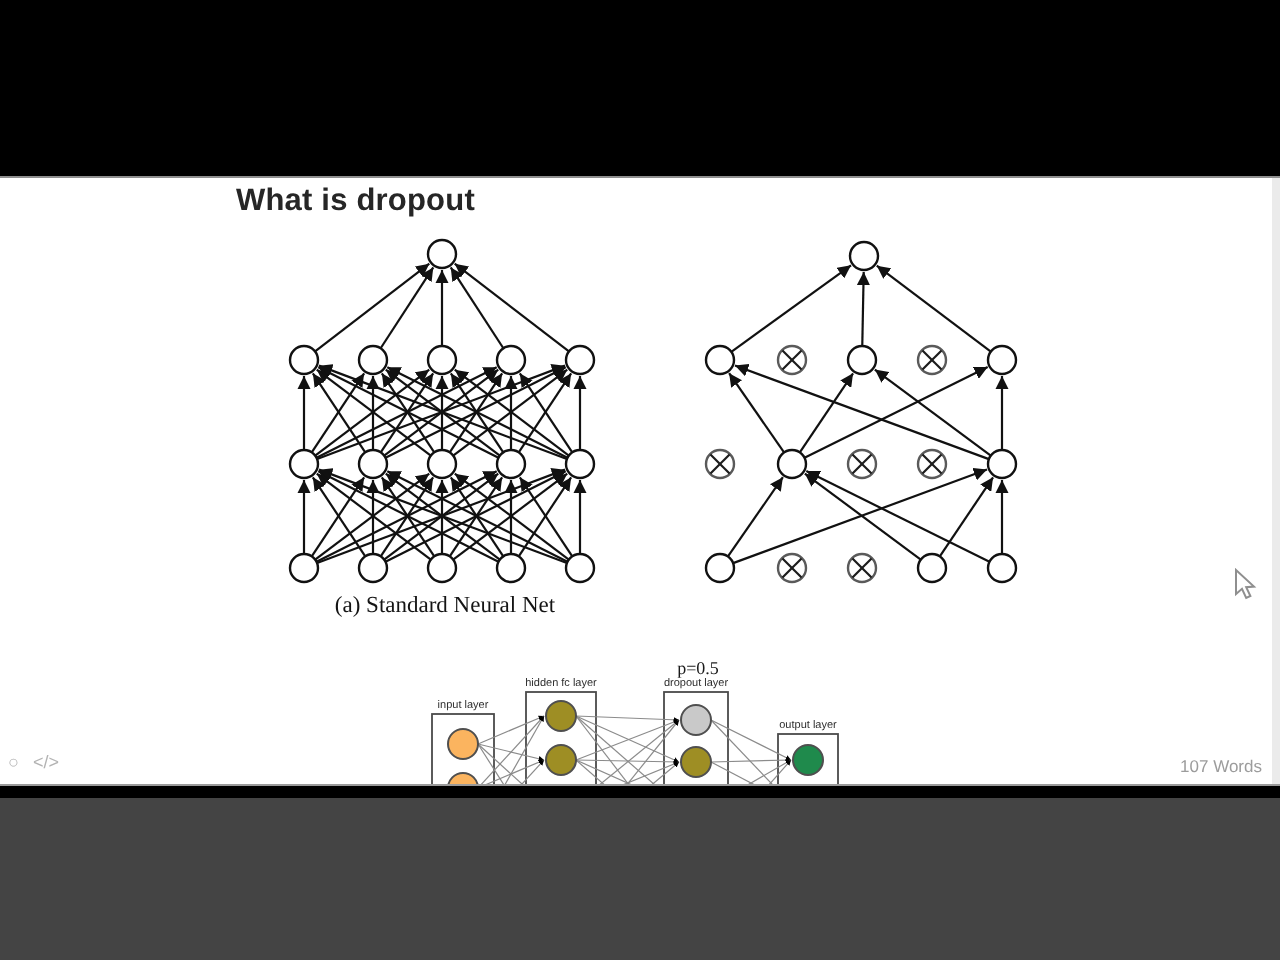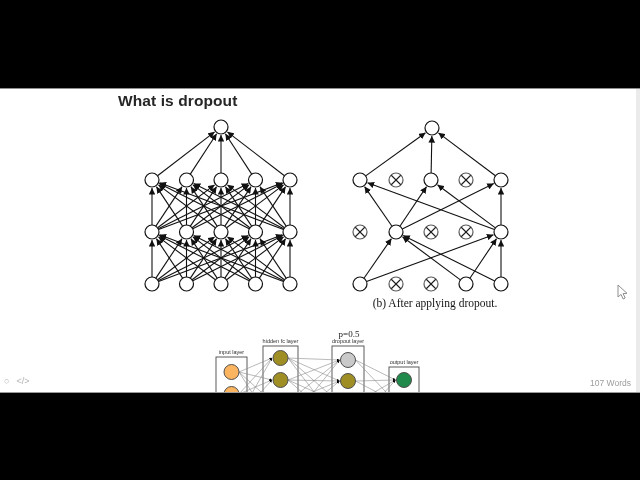--- a/index.html
+++ b/index.html
@@ -1,16 +1,16 @@
 <!DOCTYPE html>
 <html><head>
 <meta charset="utf-8">
 <style>
   html,body{margin:0;padding:0;background:#444;}
-  .frame{position:relative;width:640px;height:480px;overflow:hidden;background:#4c1d95;
+  .frame{position:relative;width:640px;height:399px;overflow:hidden;background:#4c1d95;
          font-family:"Liberation Sans",sans-serif;}
   .letterbox{position:absolute;left:0;width:640px;background:#000;}
   .letterbox.top{top:0;height:88px;border-bottom:1px solid #8f8f8f;}
   .letterbox.bottom{top:392px;height:88px;border-top:1px solid #9a9a9a;}
   .page{position:absolute;left:0;top:89px;width:640px;height:303px;background:#ffffff;overflow:hidden;}
   .page-title{position:absolute;left:118px;top:3px;margin:0;font-size:15.5px;font-weight:700;
               color:#262626;letter-spacing:0.1px;}
   .net-svg{position:absolute;top:24px;}
   #netA{left:135px;}
   #netB{left:340px;}
@@ -160,21 +160,21 @@
         <circle cx="56" cy="171" r="7" fill="#ffffff" stroke="#5a5a5a" stroke-width="1.2"></circle>
         <line x1="51.24" y1="166.24" x2="60.76" y2="175.76" stroke="#1c1c1c" stroke-width="1.1"></line>
         <line x1="51.24" y1="175.76" x2="60.76" y2="166.24" stroke="#1c1c1c" stroke-width="1.1"></line>
         <circle cx="91" cy="171" r="7" fill="#ffffff" stroke="#5a5a5a" stroke-width="1.2"></circle>
         <line x1="86.24" y1="166.24" x2="95.76" y2="175.76" stroke="#1c1c1c" stroke-width="1.1"></line>
         <line x1="86.24" y1="175.76" x2="95.76" y2="166.24" stroke="#1c1c1c" stroke-width="1.1"></line>
         <circle cx="126" cy="171" r="7" fill="#ffffff" stroke="#111111" stroke-width="1.2"></circle>
         <circle cx="161" cy="171" r="7" fill="#ffffff" stroke="#111111" stroke-width="1.2"></circle>
       </svg>
 
-    <div class="fig-caption cap-b">(b) After applying dropout.</div>
+    <div class="fig-caption cap-a">(a) Standard Neural Net</div>
 
     <svg id="fig2" width="270" height="170">
         <defs>
           <marker id="fig2-arrow" viewBox="0 0 6 6" refX="6" refY="3" markerWidth="4.5" markerHeight="4.5" orient="auto">
             <path d="M0,0 L6,3 L0,6 z" fill="#000000"></path>
           </marker>
         </defs>
         <rect x="36" y="32" width="31" height="138" fill="none" stroke="#4a4a4a" stroke-width="0.9"></rect>
         <rect x="83" y="21" width="35" height="149" fill="none" stroke="#4a4a4a" stroke-width="0.9"></rect>
         <rect x="152" y="21" width="32" height="149" fill="none" stroke="#4a4a4a" stroke-width="0.9"></rect>

